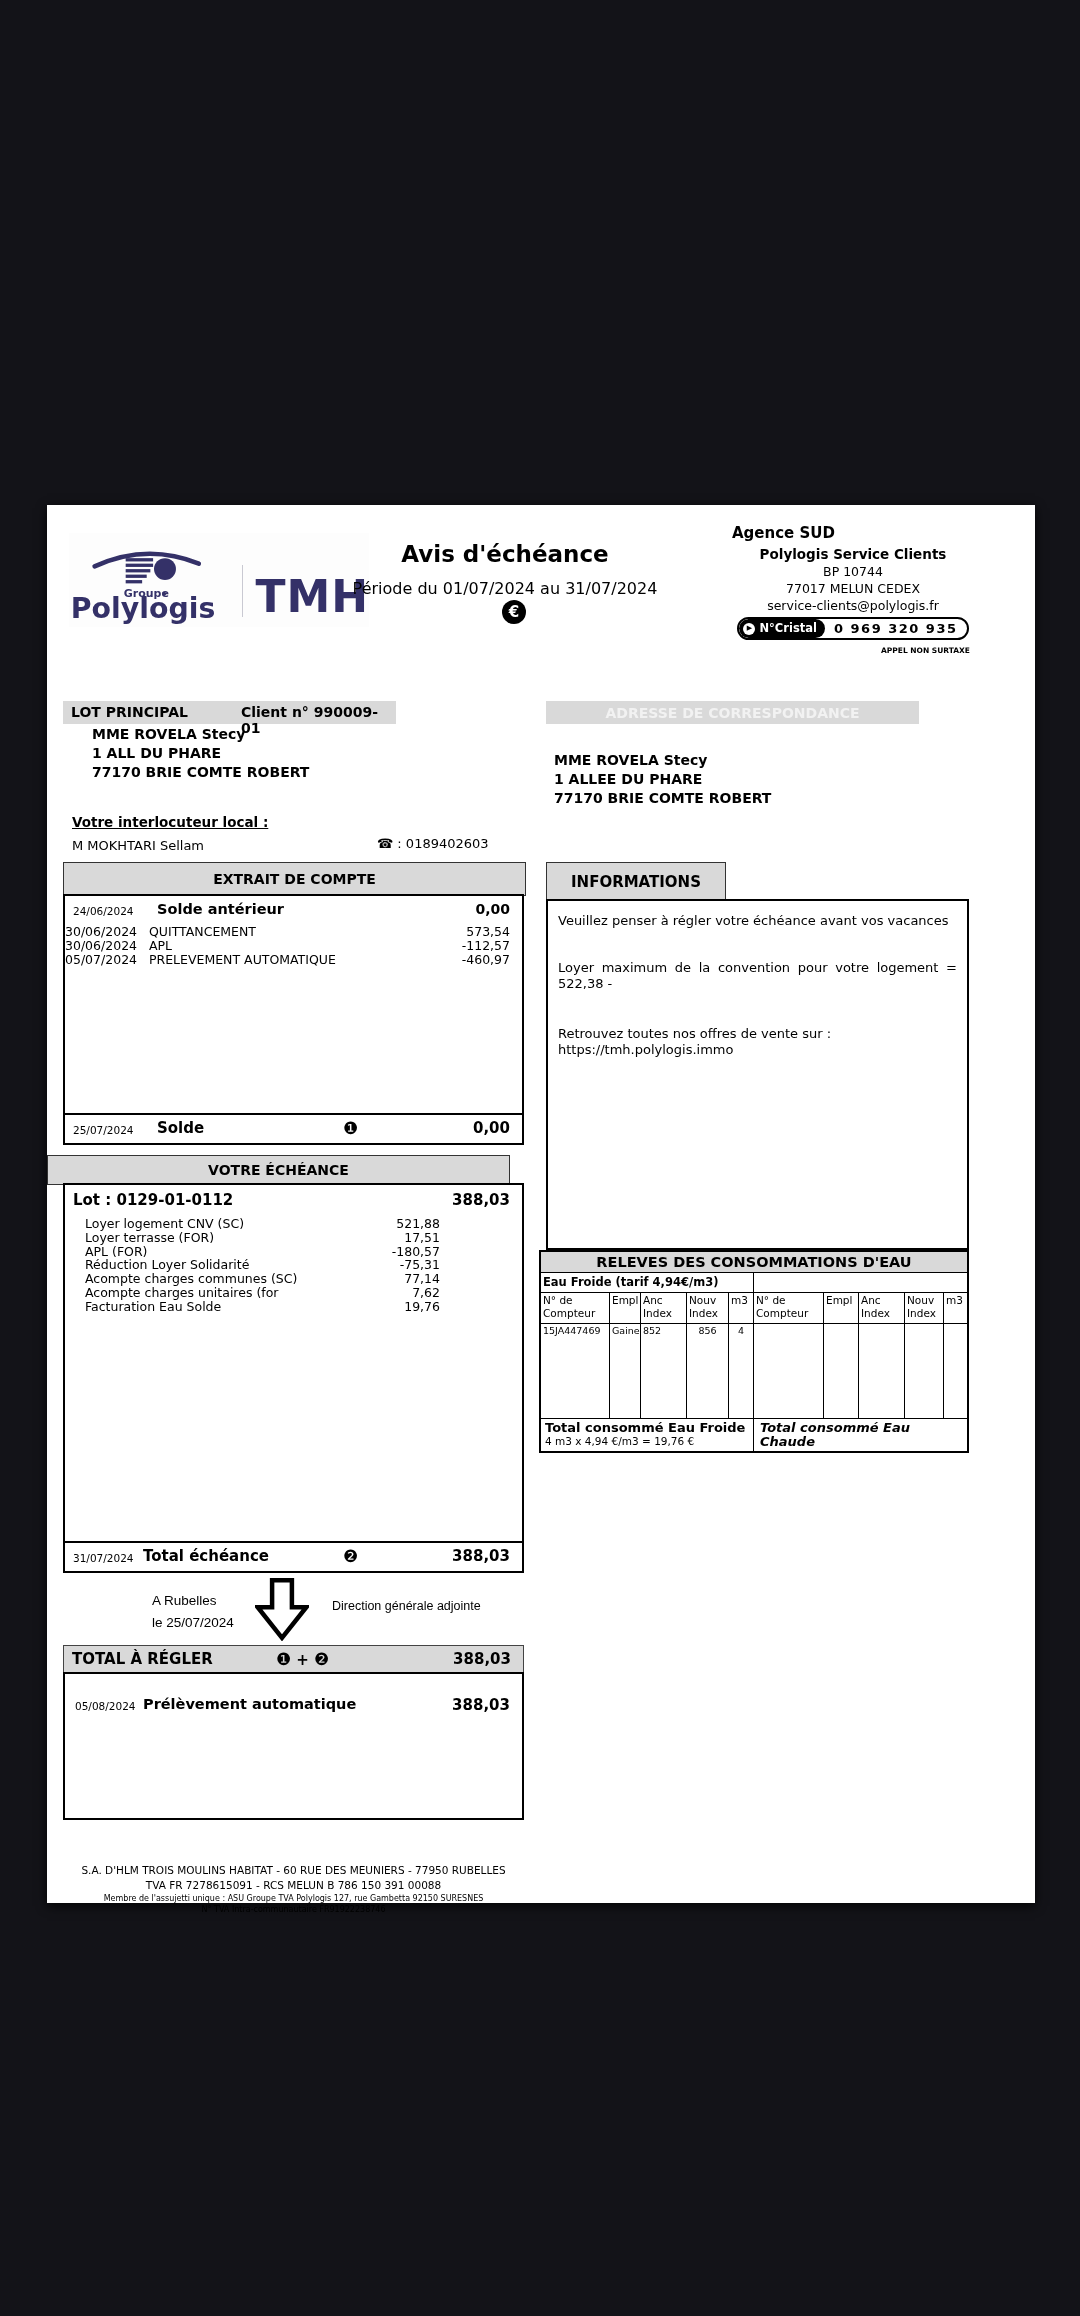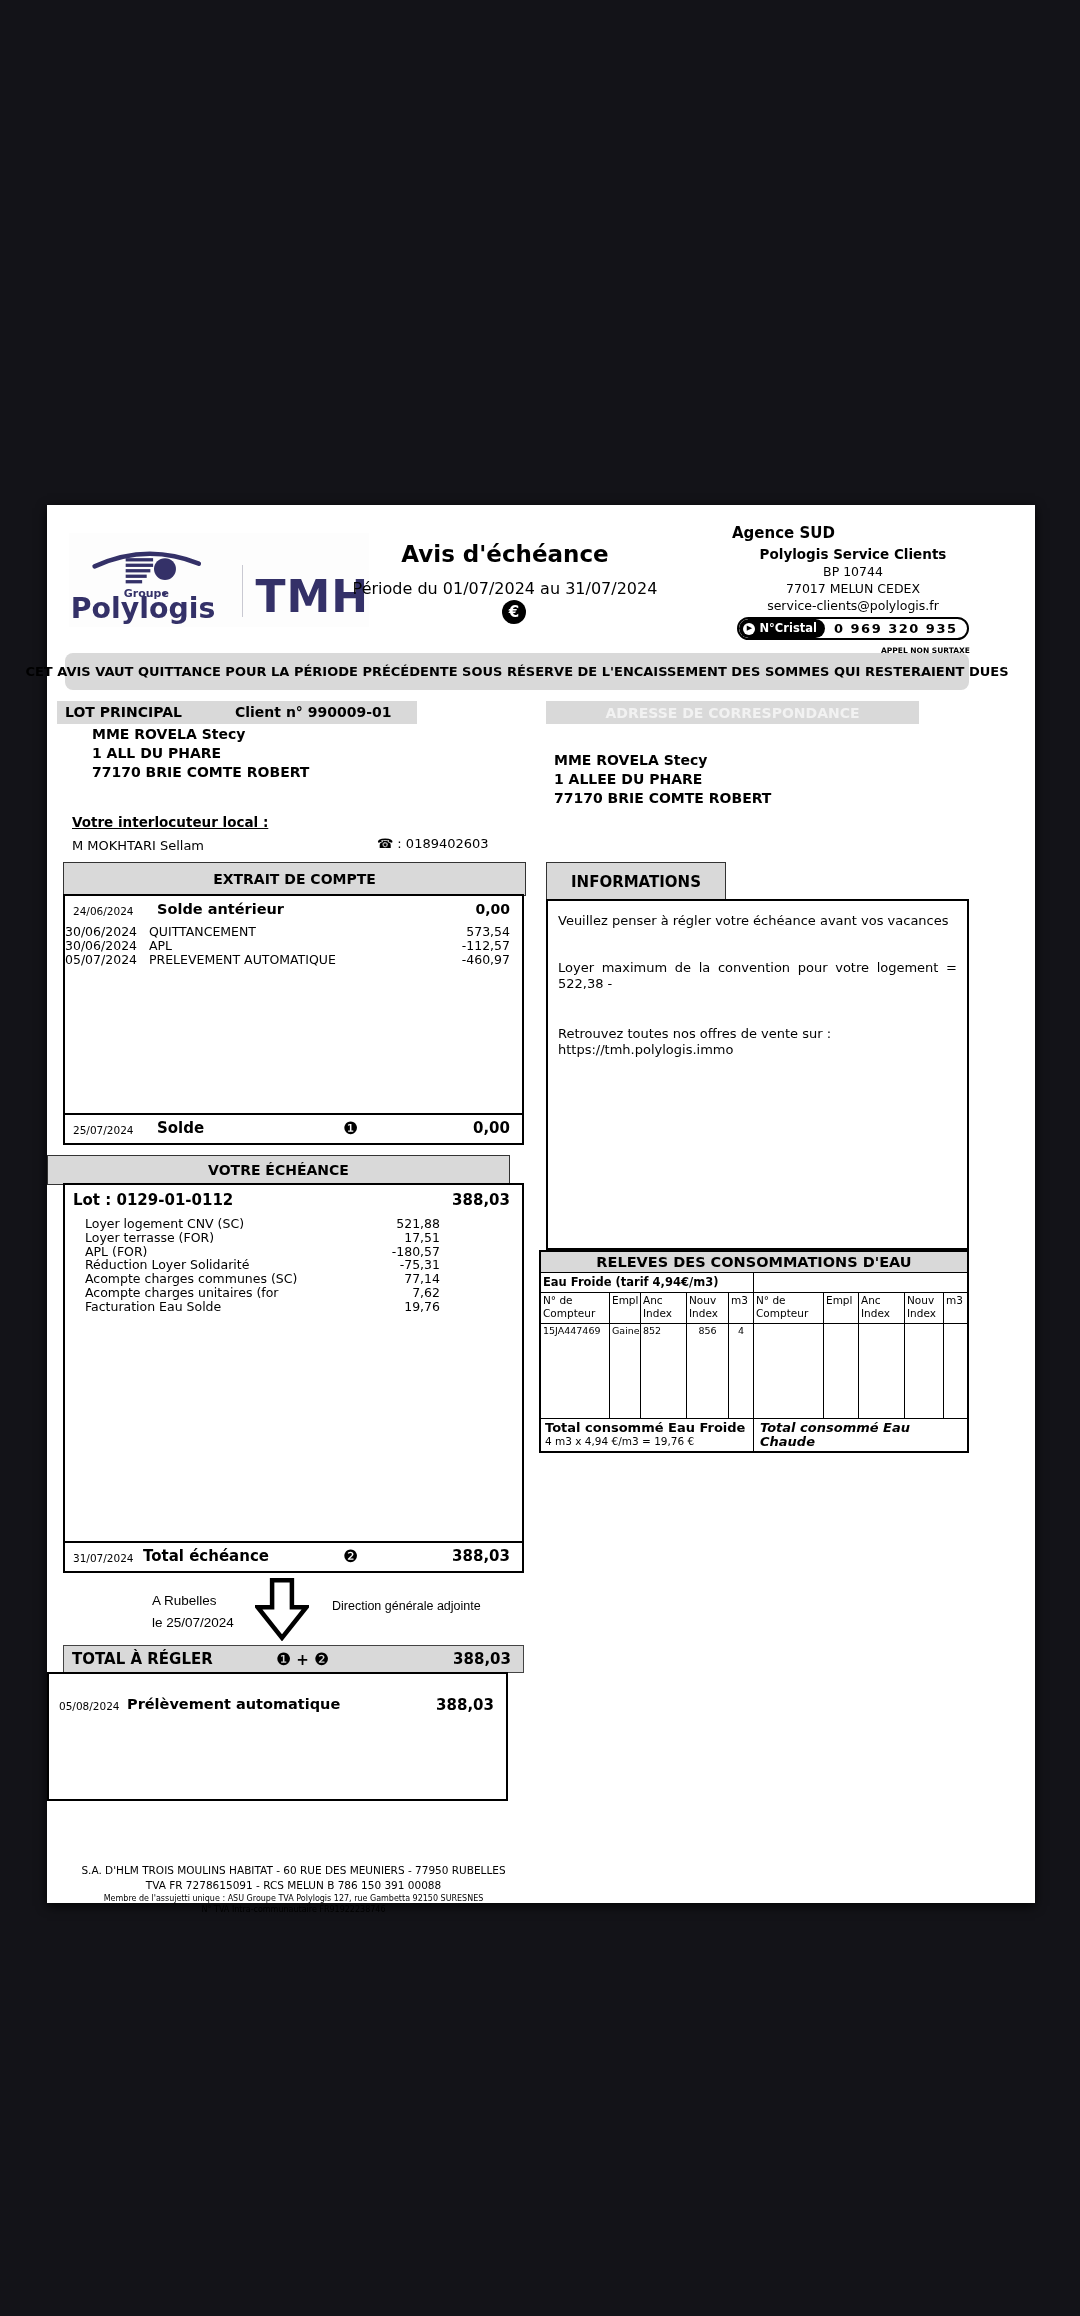--- a/index.html
+++ b/index.html
@@ -37,21 +37,21 @@
   .cristal-left{background:#000;color:#fff;border-radius:10px;padding:1px 8px 1px 4px;font-weight:bold;font-size:11.5px;
     display:flex;align-items:center;gap:4px;}
   .play{width:12px;height:12px;border-radius:50%;background:#fff;color:#000;display:inline-flex;
     align-items:center;justify-content:center;font-size:7px;line-height:1;}
   .cristal-right{padding:1px 9px;font-weight:bold;font-size:13px;letter-spacing:1.5px;}
   .cristal-note{font-size:7.5px;font-weight:bold;text-align:right;padding-right:14px;margin-top:2px;}
 
   .notice{left:18px;top:148px;width:904px;height:37px;border-radius:8px;
     display:flex;align-items:center;justify-content:center;font-size:13px;font-weight:bold;}
 
-  .lotbar{left:10px;top:196px;width:360px;height:23px;}
+  .lotbar{left:16px;top:196px;width:333px;height:23px;}
   .lotbar .l1{position:absolute;left:8px;top:3px;font-size:14px;font-weight:bold;}
   .lotbar .l2{position:absolute;left:178px;top:3px;font-size:14px;font-weight:bold;}
   .addr{font-size:14px;font-weight:bold;line-height:19px;}
   .addr-l{left:45px;top:220px;}
   .addr-r{left:507px;top:246px;}
   .corrbar{left:499px;top:196px;width:373px;height:23px;display:flex;align-items:center;justify-content:center;}
   .corrbar span{color:#f2f2f2;font-size:14px;font-weight:bold;}
 
   .interloc-label{left:25px;top:309px;font-size:13.5px;font-weight:bold;text-decoration:underline;}
   .interloc-name{left:25px;top:333px;font-size:13px;}
@@ -72,21 +72,21 @@
   .info-body{font-size:13px;line-height:16.5px;}
 
   
   .wcell{border-right:1px solid #000;box-sizing:border-box;padding:1px 2px;overflow:hidden;}
   .wcell:last-child{border-right:none;}
 
   .sig{font-size:13.5px;line-height:22px;font-family:"Liberation Sans",sans-serif;}
   .role{font-size:12.5px;font-family:"Liberation Sans",sans-serif;}
 
   .totalbar{left:16px;top:1140px;width:461px;height:28px;border:1px solid #444;box-sizing:border-box;}
-  .paybox{left:0;top:1167px;width:461px;height:129px;box-sizing:border-box;}
+  .paybox{left:16px;top:1167px;width:461px;height:148px;box-sizing:border-box;}
 
   .footer{left:16px;top:1318px;width:461px;text-align:center;margin-top:40px;}
   .footer .f1{font-size:10.5px;line-height:15px;}
   .footer .f2{font-size:8px;line-height:11px;}
 </style>
 </head>
 <body>
 
 <div class="doc">
 
@@ -122,21 +122,20 @@
         <span class="cristal-left">
           <span class="play">▶</span>
           <span>N°Cristal</span>
         </span>
         <span class="cristal-right">0 969 320 935</span>
       </div>
     </div>
     <div class="cristal-note">APPEL NON SURTAXE</div>
   </div>
 
-  <div class="abs notice gray nowrap">CET AVIS VAUT QUITTANCE POUR LA PÉRIODE PRÉCÉDENTE SOUS RÉSERVE DE L'ENCAISSEMENT DES SOMMES QUI RESTERAIENT DUES</div>
 
   <div class="abs lotbar gray">
     <span class="l1">LOT PRINCIPAL</span>
     <span class="l2">Client n° 990009-01</span>
   </div>
   <div class="abs addr addr-l">
     <div>MME ROVELA Stecy</div>
     <div>1  ALL DU PHARE</div>
     <div>77170 BRIE COMTE ROBERT</div>
   </div>

